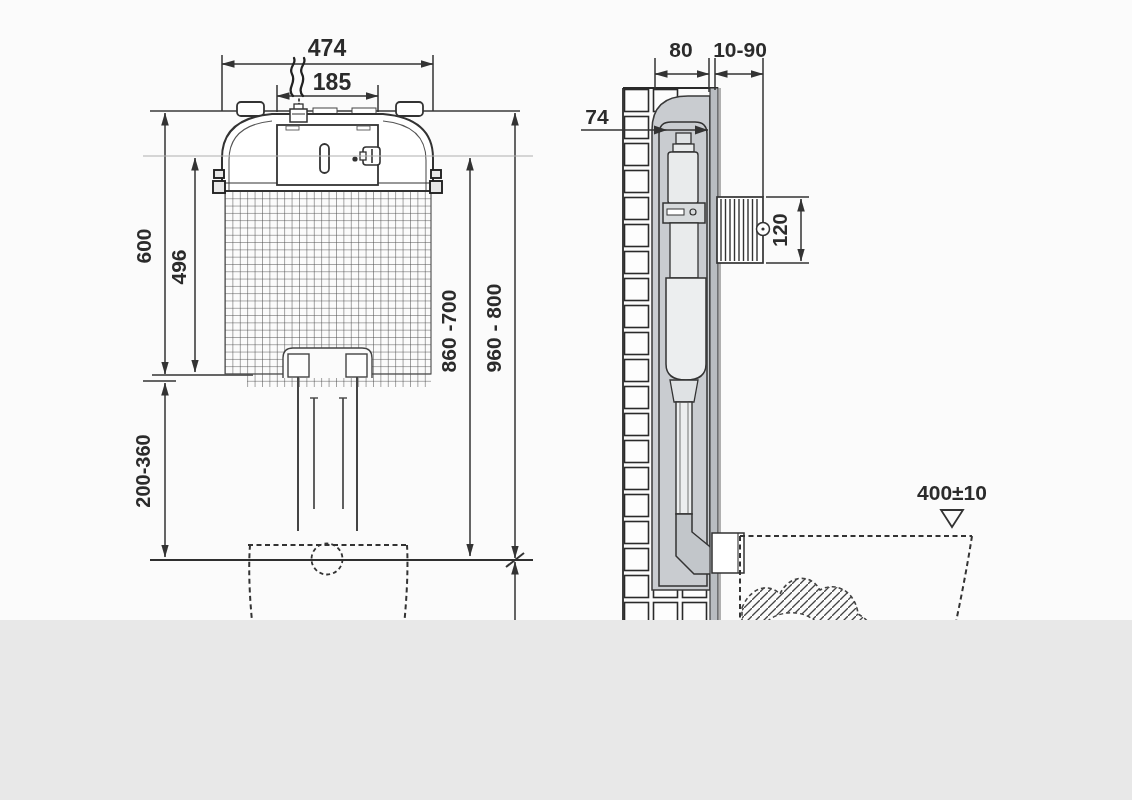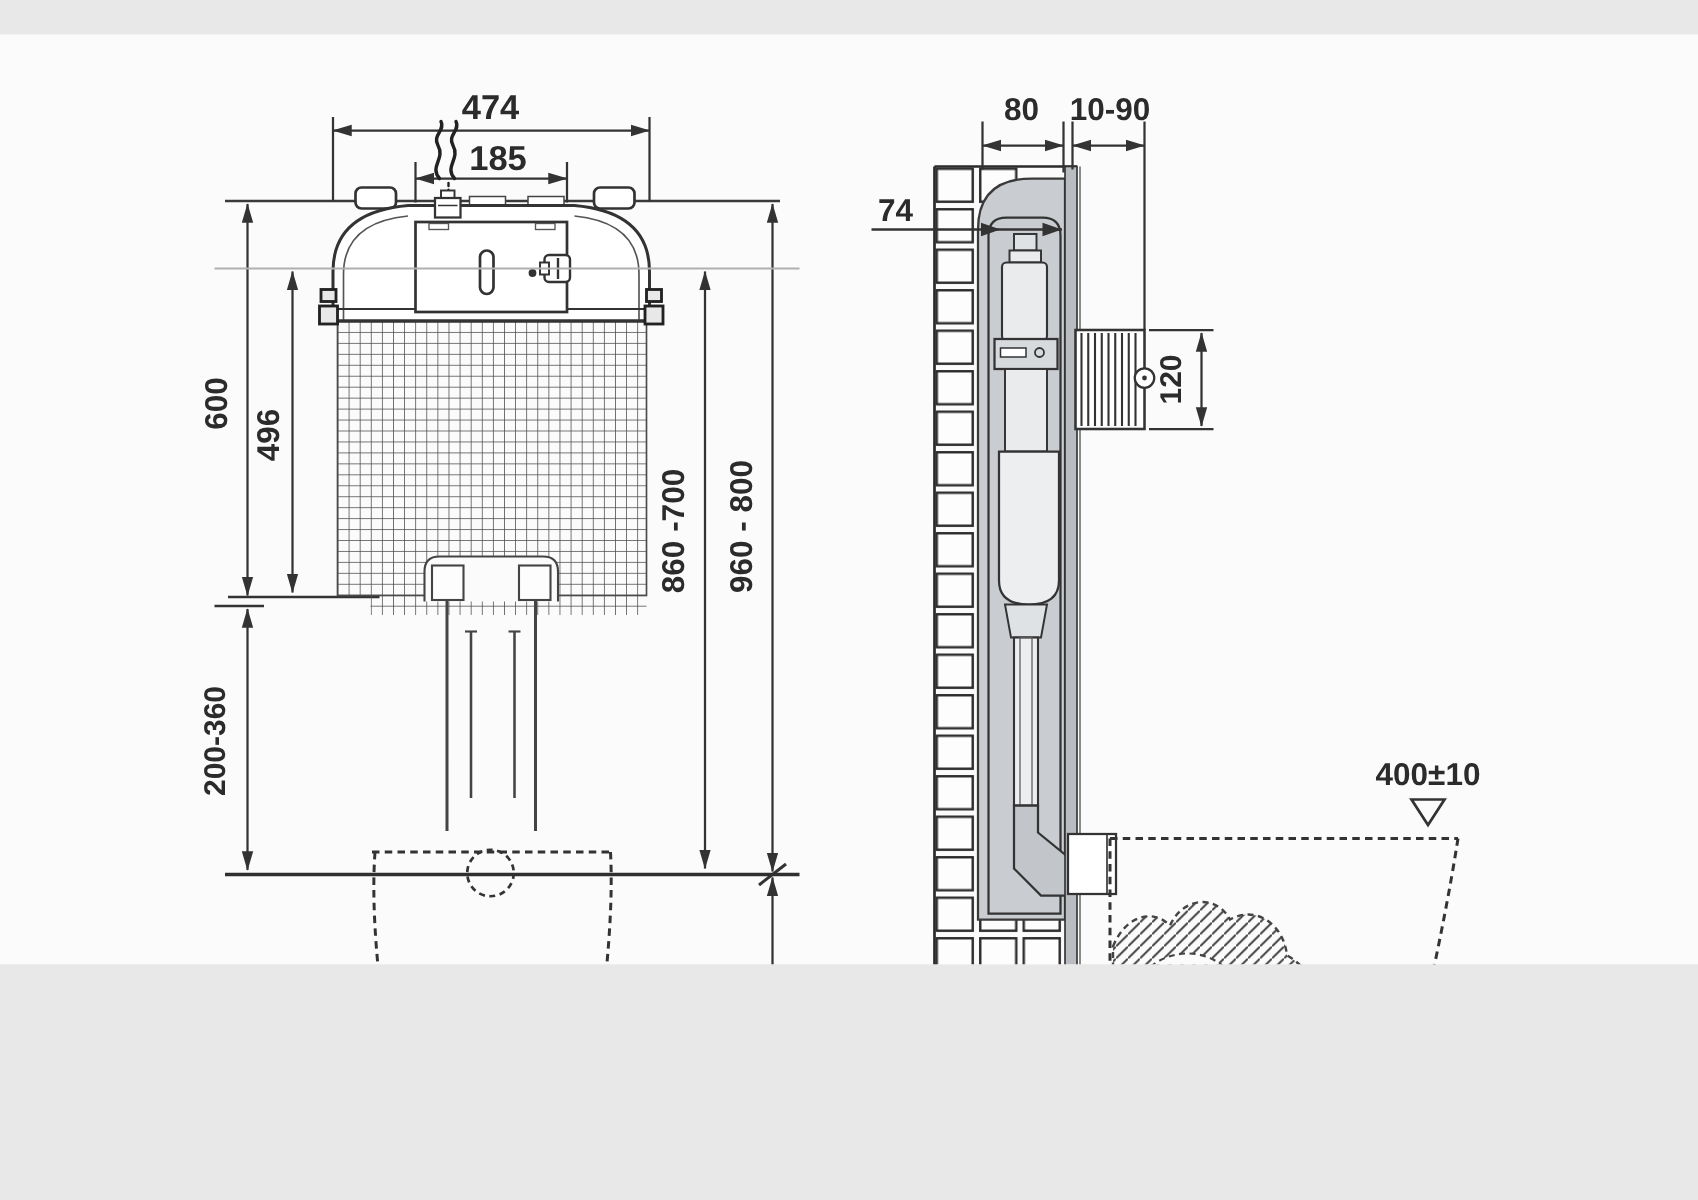--- a/index.html
+++ b/index.html
@@ -1,17 +1,17 @@
 <!DOCTYPE html>
 <html><head>
 <meta charset="utf-8">
 <style>
   html,body{margin:0;padding:0;background:#e8e8e8;}
   .canvas{position:relative;width:1132px;height:620px;background:#fbfbfb;overflow:hidden;
-          font-family:"Liberation Sans", sans-serif;margin-top:23px;}
+          font-family:"Liberation Sans", sans-serif;}
   svg{position:absolute;left:0;top:0;}
   svg text{font-family:"Liberation Sans", sans-serif;fill:#2b2b2b;font-weight:600;}
   .dimtext{font-size:21px;}
   .dimtext-lg{font-size:23px;}
   .dimtext-sm{font-size:20px;}
 </style>
 </head>
 <body>
 
 <div class="canvas">

